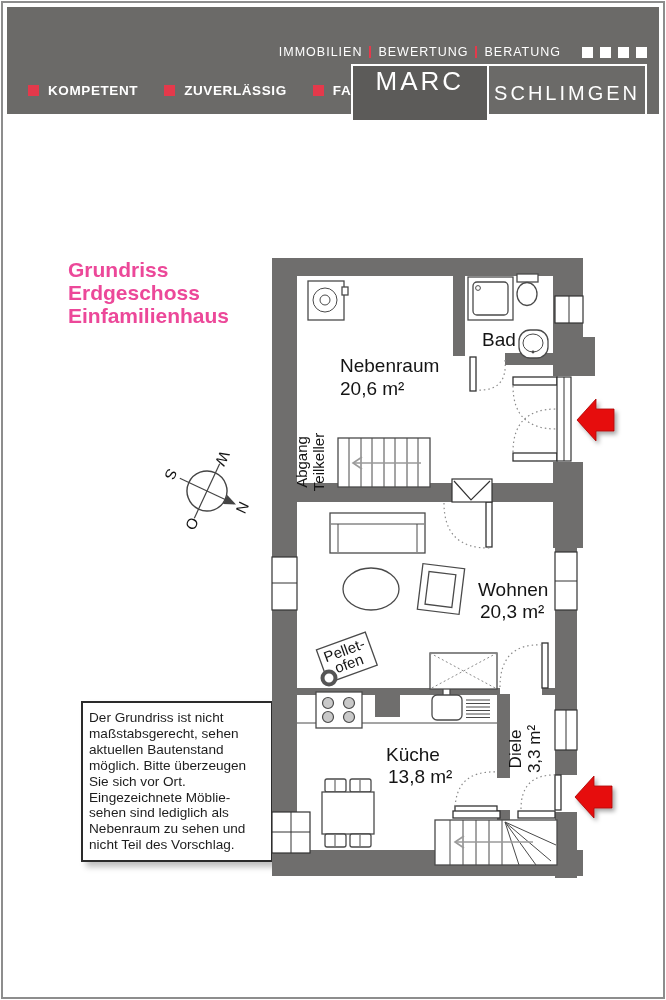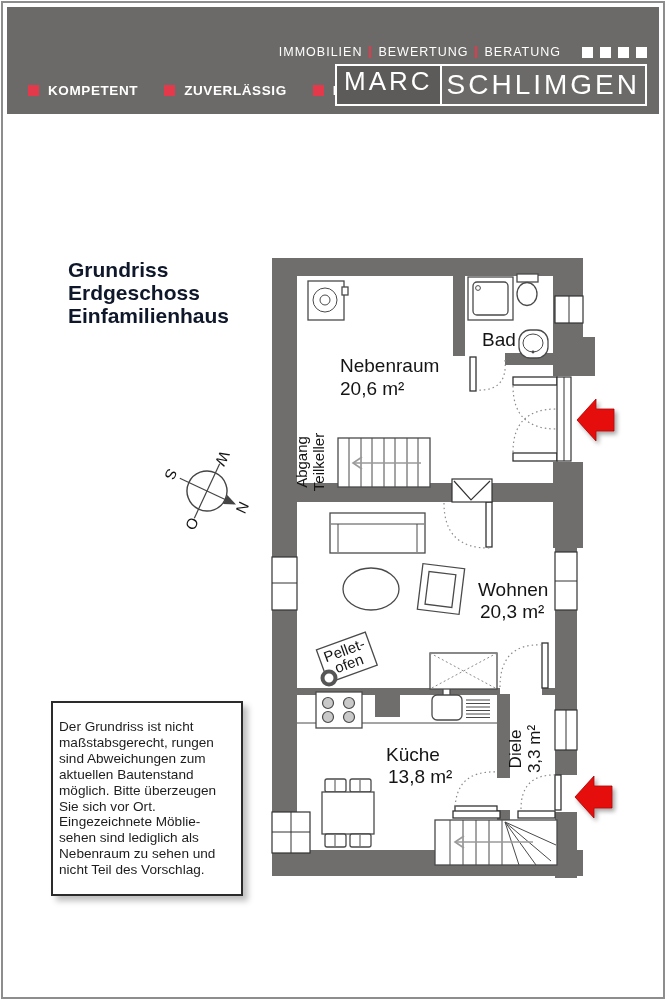--- a/index.html
+++ b/index.html
@@ -13,29 +13,29 @@
   .tagline{position:absolute;left:21px;top:76px;display:flex;align-items:center;}
   .tag-item{display:flex;align-items:center;margin-right:26px;justify-content:flex-end;}
   .tag-square{width:11px;height:11px;background:#e4394b;margin-right:9px;flex:0 0 auto;}
   .tag-label{color:#ffffff;font-size:13.5px;font-weight:bold;letter-spacing:.6px;white-space:nowrap;}
   .brand{position:absolute;right:12px;top:38px;display:flex;flex-direction:column;align-items:flex-end;}
   .services{display:flex;align-items:center;color:#ffffff;font-size:12.5px;letter-spacing:1px;}
   .svc-sep{width:2px;height:12px;background:#e4394b;margin:0 7px;}
   .svc-squares{display:flex;margin-left:14px;}
   .svc-squares span{width:11px;height:11px;background:#ffffff;margin-left:7px;}
   .logo-box{margin-top:5px;border:2px solid #ffffff;display:flex;align-items:stretch;}
-  .logo-first{background:#5c5b59;color:#ffffff;font-size:26px;line-height:30px;padding:0 7px;
+  .logo-first{background:#5c5b59;color:#ffffff;font-size:26px;line-height:30px;padding:0 23px;
     letter-spacing:3px;border-right:2px solid #ffffff;}
-  .logo-last{color:#ffffff;font-size:28px;line-height:30px;padding:4px 5px;letter-spacing:3px;}
+  .logo-last{color:#ffffff;font-size:20px;line-height:30px;padding:12px 5px;letter-spacing:3px;}
   
-  .plan-title{position:absolute;left:68px;top:258px;font-size:21px;font-weight:bold;color:#0f172a;
+  .plan-title{position:absolute;left:68px;top:258px;font-size:21px;font-weight:bold;color:#ec4899;
     line-height:23px;white-space:nowrap;}
   
-  .disclaimer{position:absolute;left:51px;top:701px;width:176px;border:2px solid #2b2b2b;background:#fff;
-    padding:16px 6px;box-shadow:5px 5px 6px rgba(0,0,0,.25);}
+  .disclaimer{position:absolute;left:81px;top:701px;width:176px;border:2px solid #2b2b2b;background:#fff;
+    padding:7px 6px;box-shadow:5px 5px 6px rgba(0,0,0,.25);}
   .disclaimer div{font-size:13.6px;line-height:15.9px;color:#1d1d1d;white-space:nowrap;}
   
   svg.plan{position:absolute;left:0;top:0;}
   .wall{fill:#6f6e6d;stroke:none;}
   .win{fill:#ffffff;stroke:#333;stroke-width:1.2;}
   .winline{stroke:#333;stroke-width:1;}
   .leaf{fill:#ffffff;stroke:#333;stroke-width:1.3;}
   .arc{fill:none;stroke:#8a8a8a;stroke-width:1.2;stroke-dasharray:1.5 3;}
   .furn{fill:#ffffff;stroke:#4a4a4a;stroke-width:1.3;}
   .thin{stroke:#4a4a4a;stroke-width:1;fill:none;}
@@ -88,22 +88,21 @@
 </div>
 
 <div class="plan-title">
   <div>Grundriss</div>
   <div>Erdgeschoss</div>
   <div>Einfamilienhaus</div>
 </div>
 
 <div class="disclaimer">
   <div>Der Grundriss ist nicht</div>
-  <div>maßstabsgerecht, rungen</div>
-  <div>sind Abweichungen zum</div>
+  <div>maßstabsgerecht, sehen</div>
   <div>aktuellen Bautenstand</div>
   <div>möglich. Bitte überzeugen</div>
   <div>Sie sich vor Ort.</div>
   <div>Eingezeichnete Möblie-</div>
   <div>sehen sind lediglich als</div>
   <div>Nebenraum zu sehen und</div>
   <div>nicht Teil des Vorschlag.</div>
 </div>
 
 <svg class="plan" width="666" height="1000" viewBox="0 0 666 1000">

